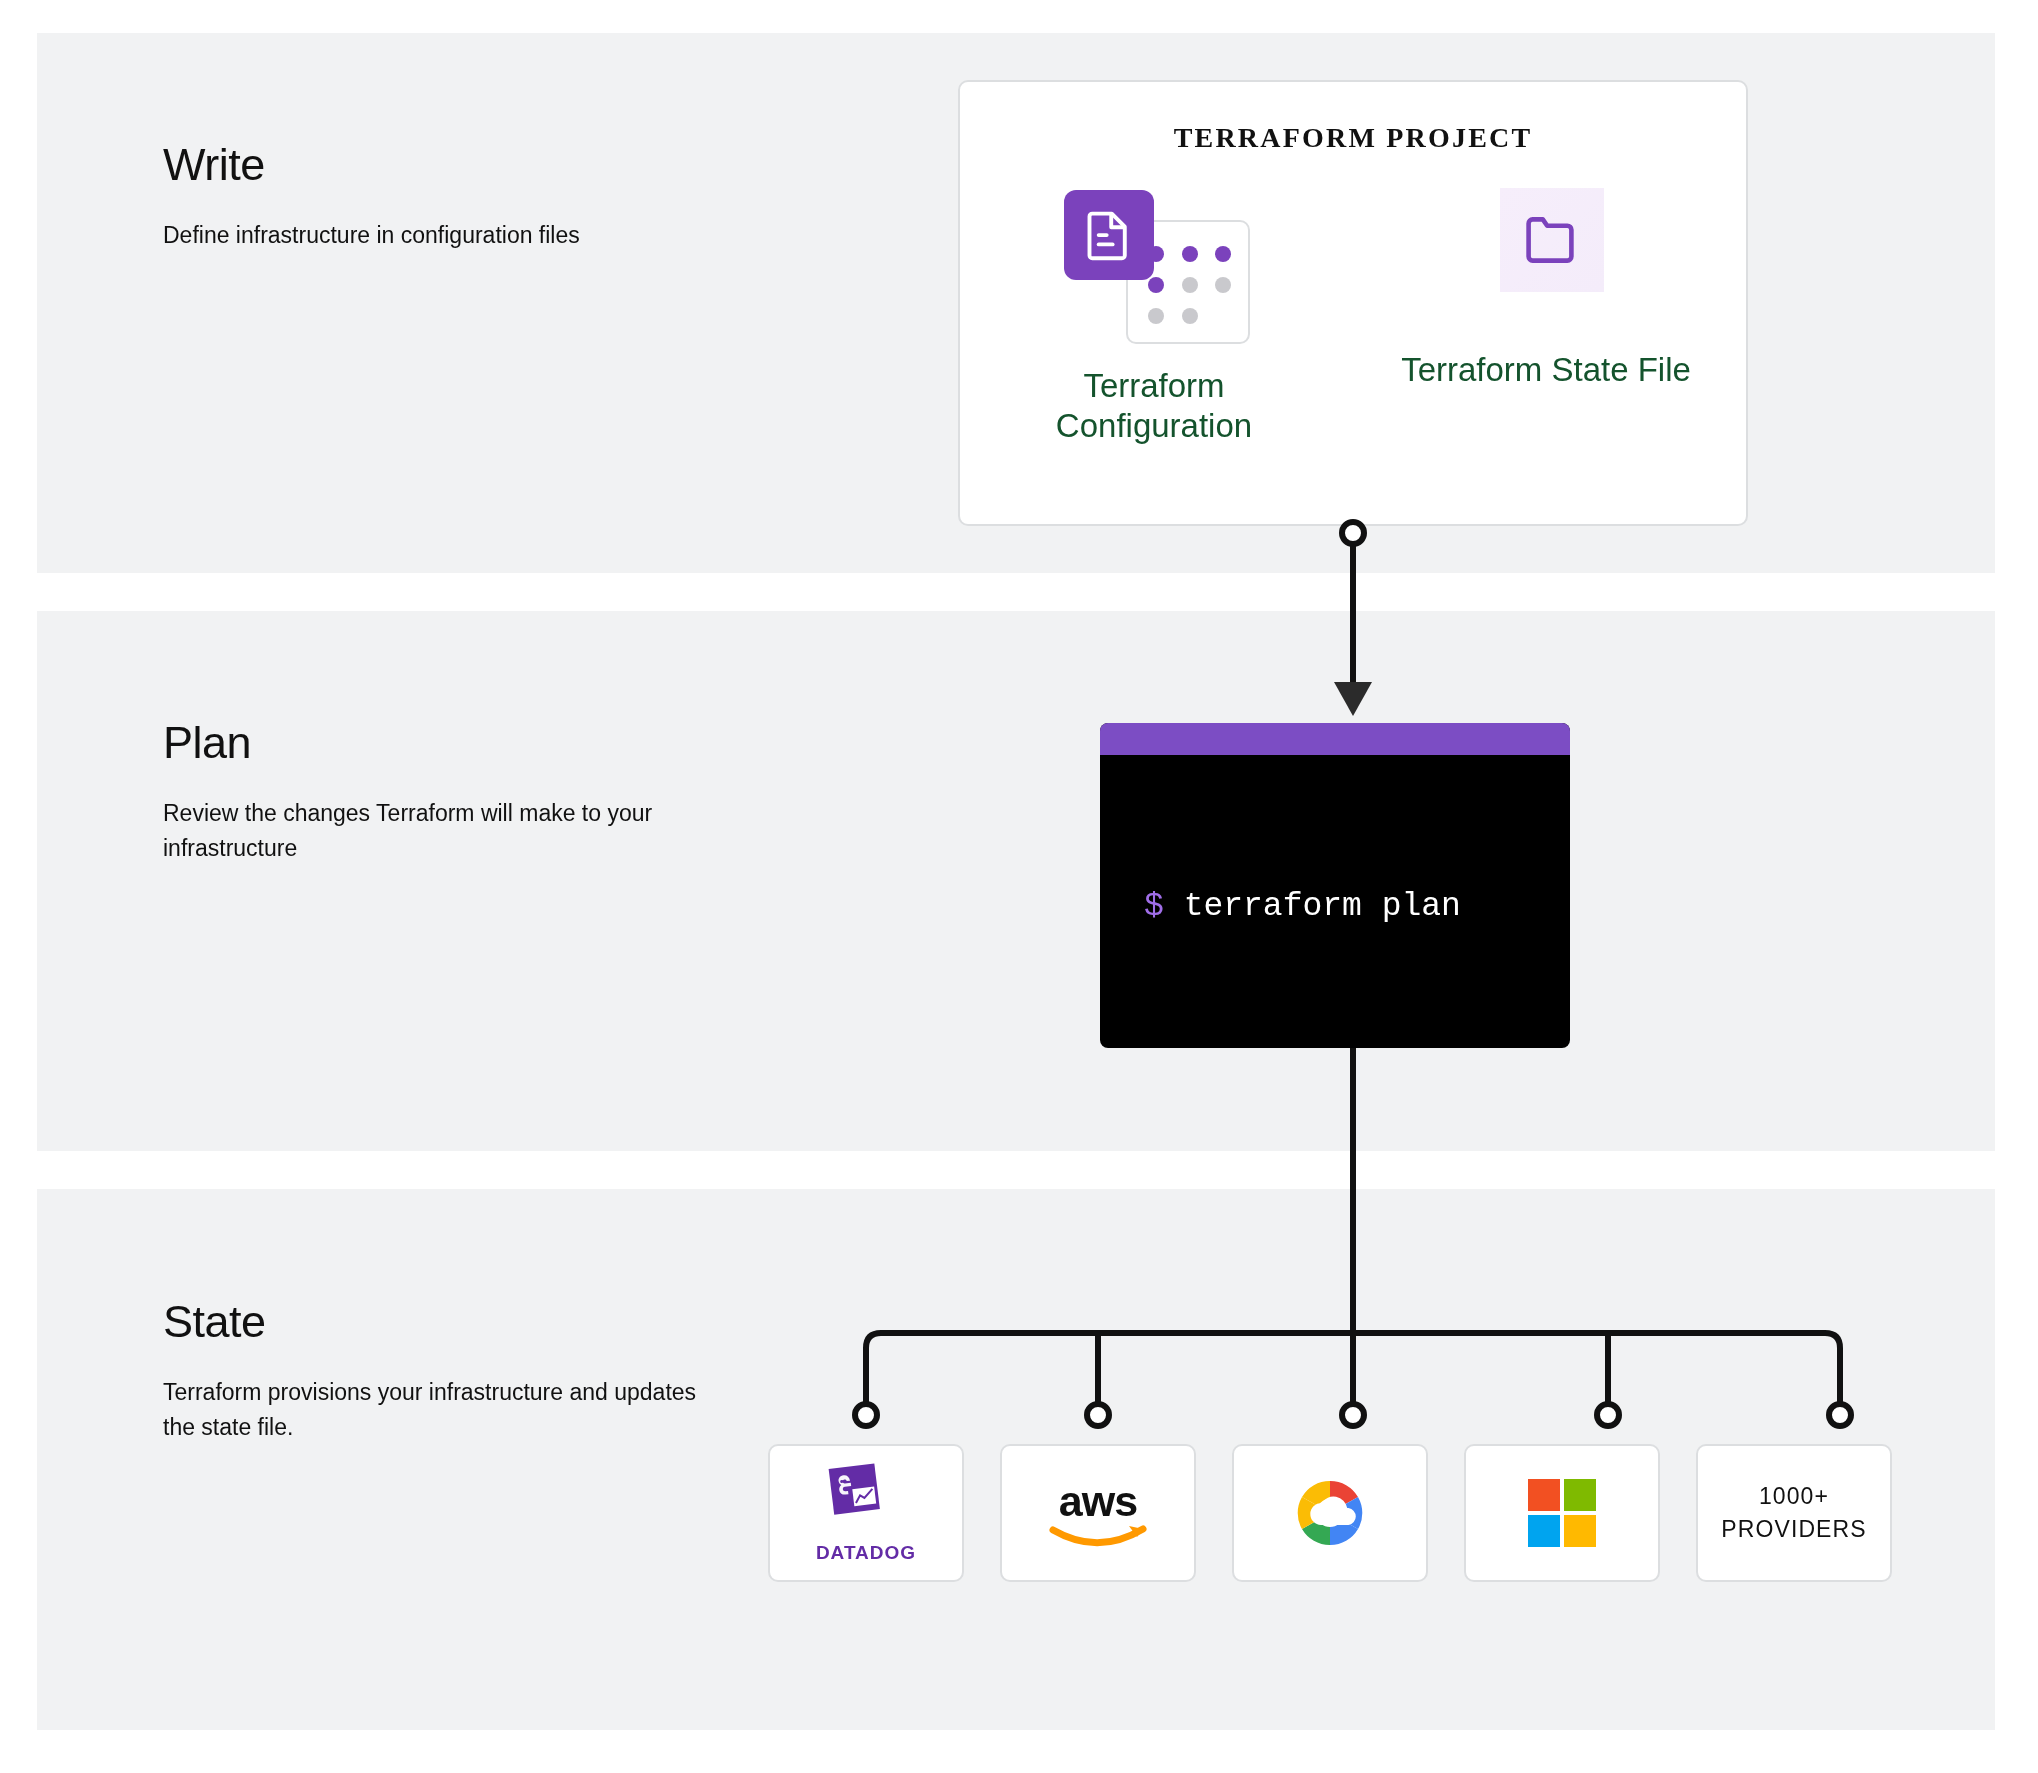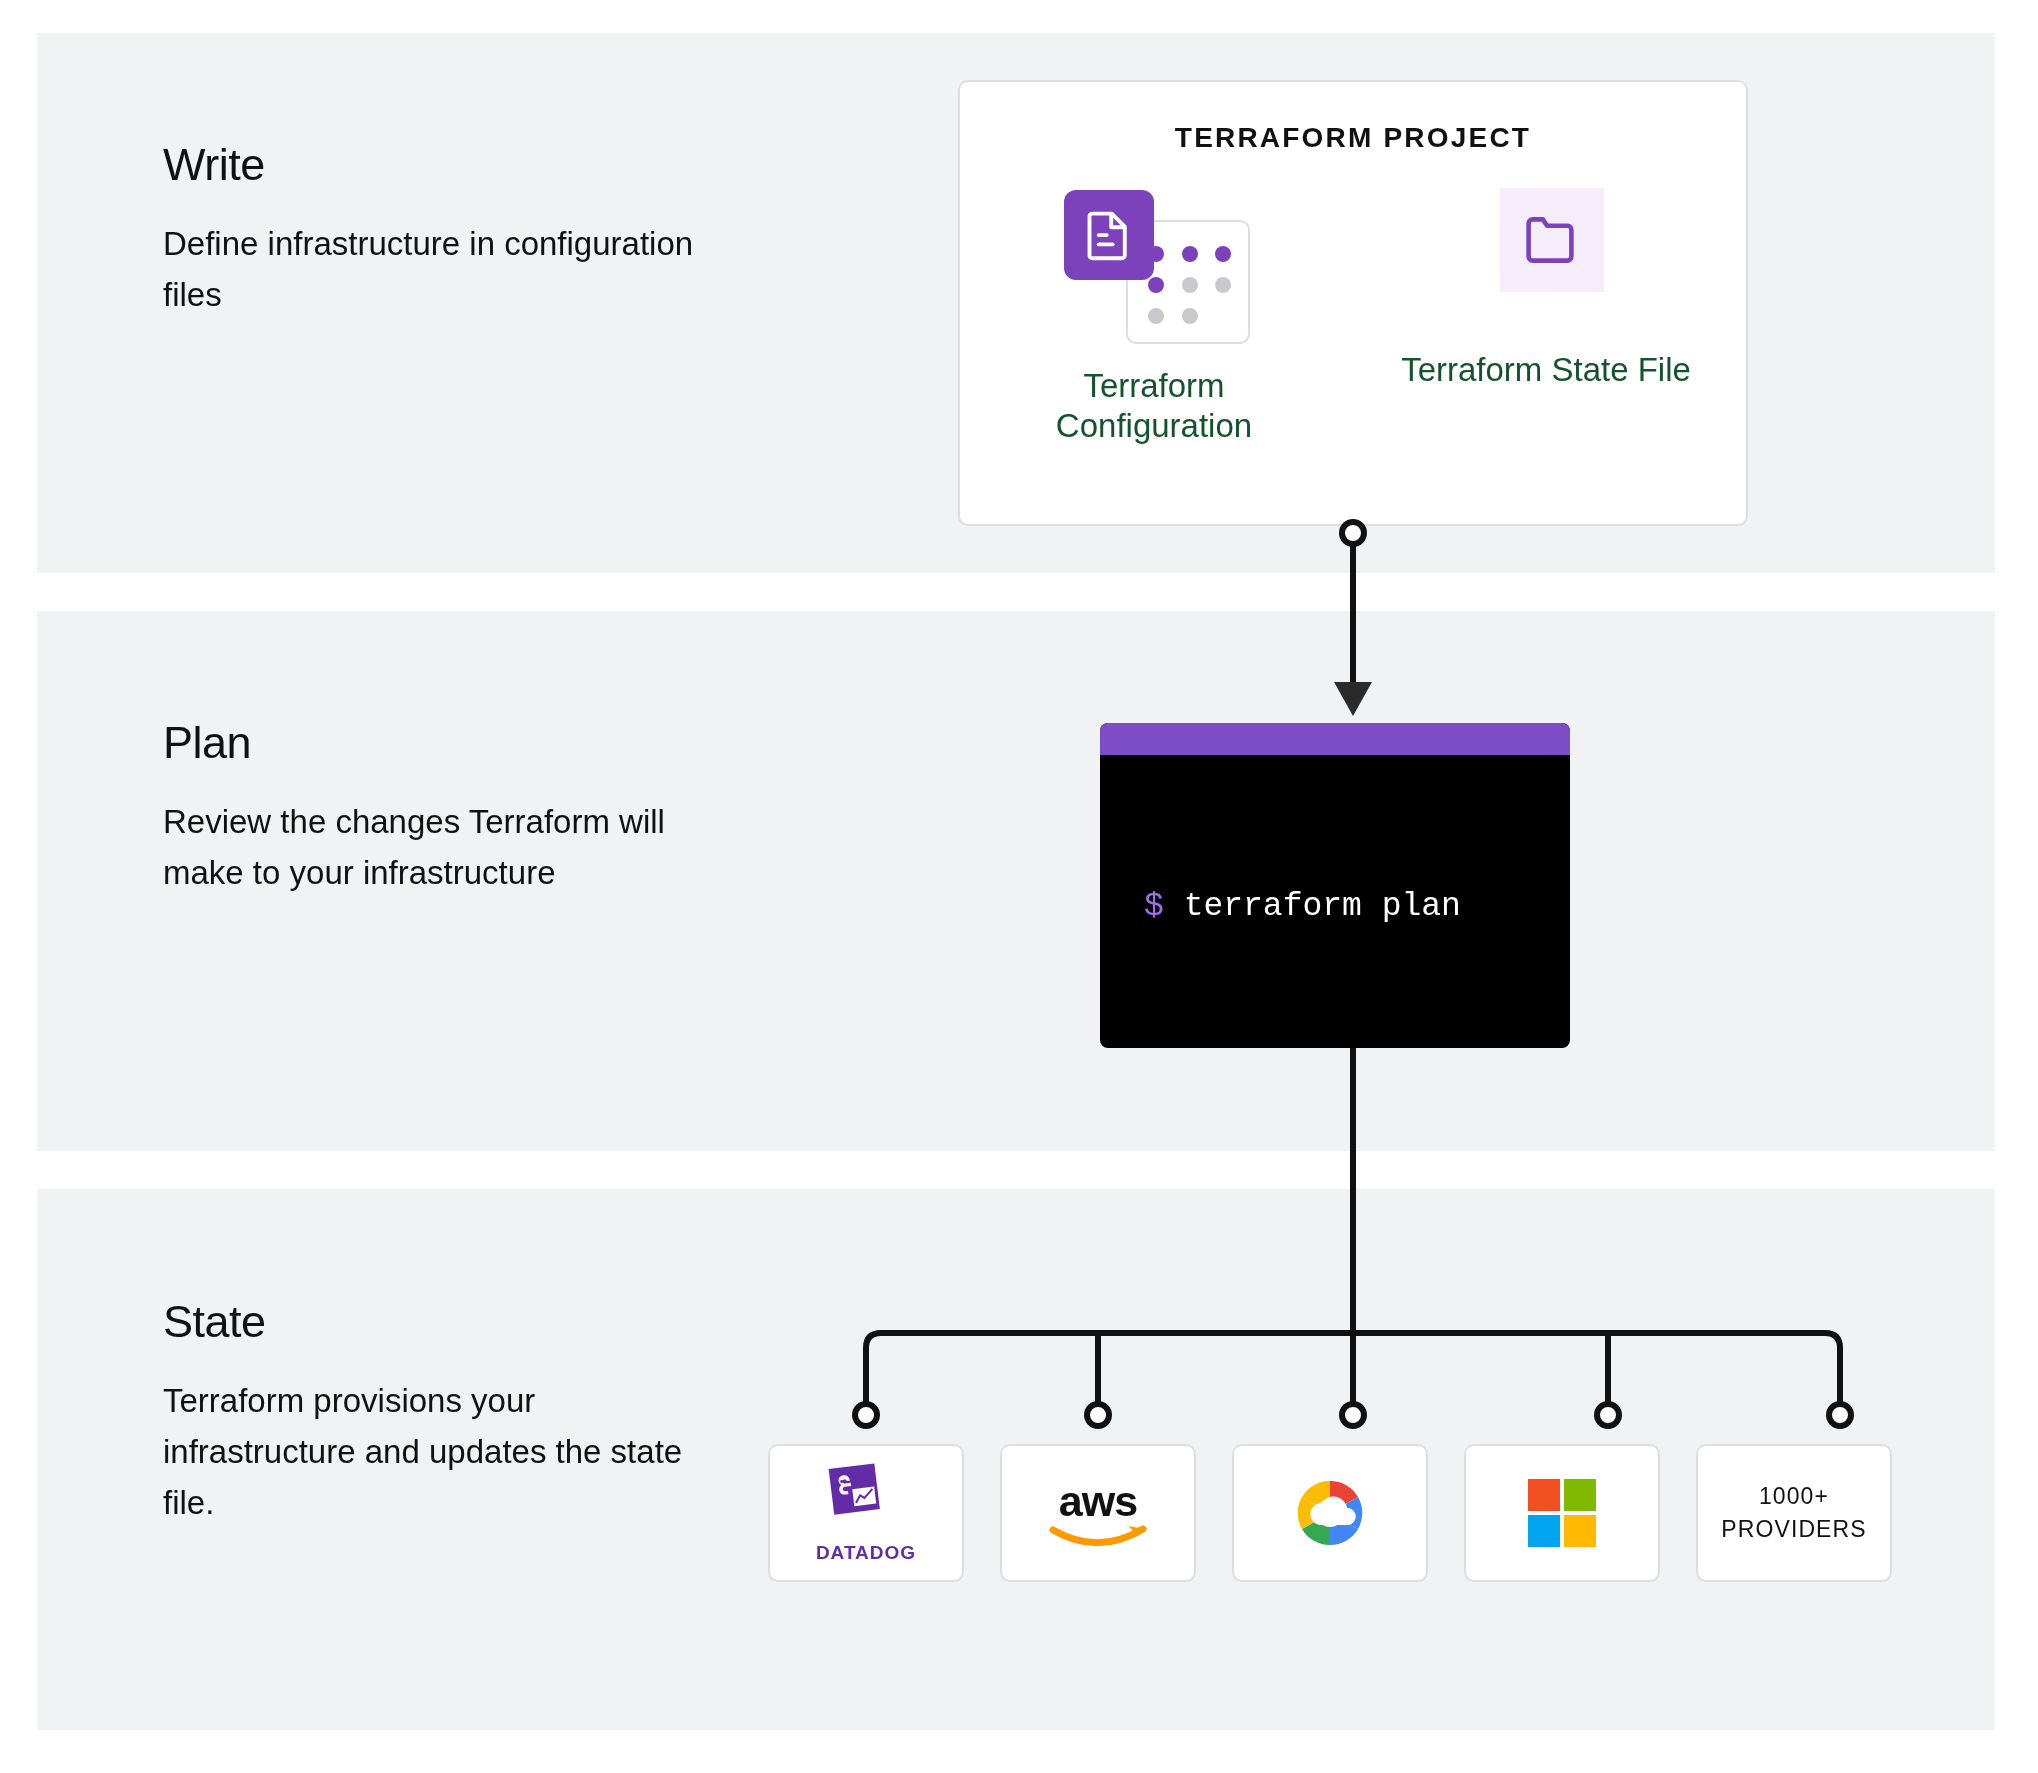--- a/index.html
+++ b/index.html
@@ -35,21 +35,21 @@
   .step-title {
     font-size: 45px;
     font-weight: 400;
     color: #111111;
     letter-spacing: -0.5px;
     line-height: 1.1;
     white-space: nowrap;
   }
   .step-desc {
     margin-top: 28px;
-    font-size: 33px;
+    font-size: 23px;
     font-weight: 400;
     color: #111111;
     line-height: 1.55;
   }
   #text-write { top: 140px; }
   #text-plan  { top: 718px; }
   #text-apply { top: 1297px; }
 
   
   #tf-card {
@@ -65,20 +65,21 @@
   #tf-card-title {
     position: absolute;
     top: 40px;
     left: 0;
     width: 100%;
     text-align: center;
     font-size: 28px;
     font-weight: 700;
     letter-spacing: 2.2px;
     color: #111111;
+    font-family: Liberation Serif, serif;
   }
   .tf-item {
     position: absolute;
     width: 300px;
     text-align: center;
   }
   #tf-item-config { left: 44px;  top: 108px; }
   #tf-item-state  { left: 436px; top: 92px; }
 
   .tf-icon-wrap {

